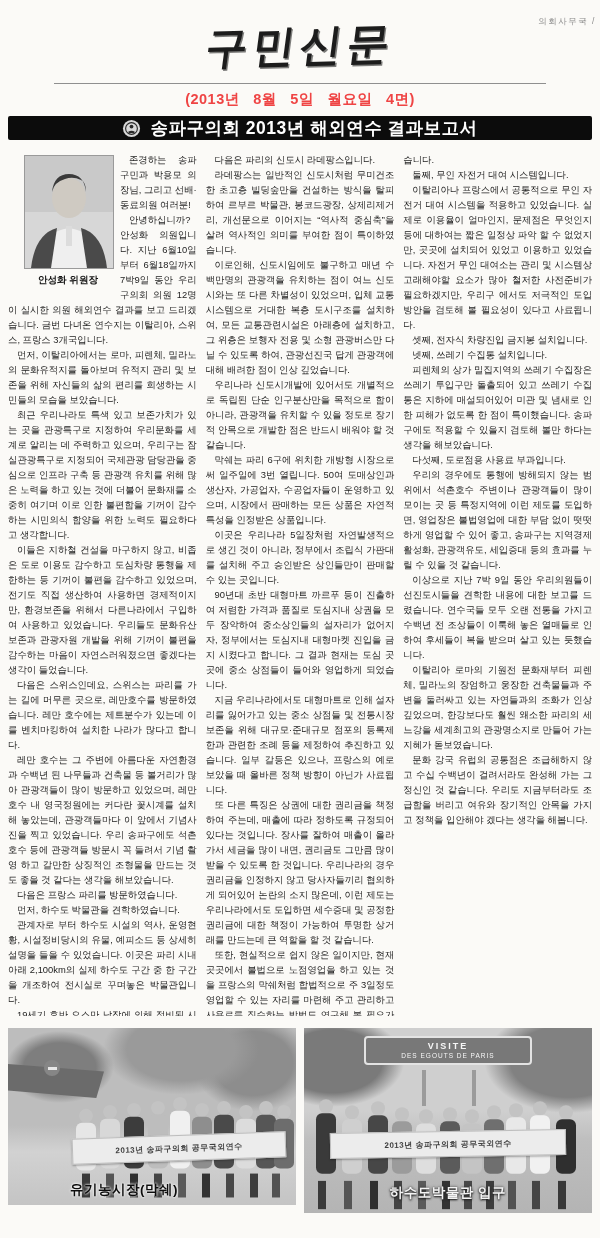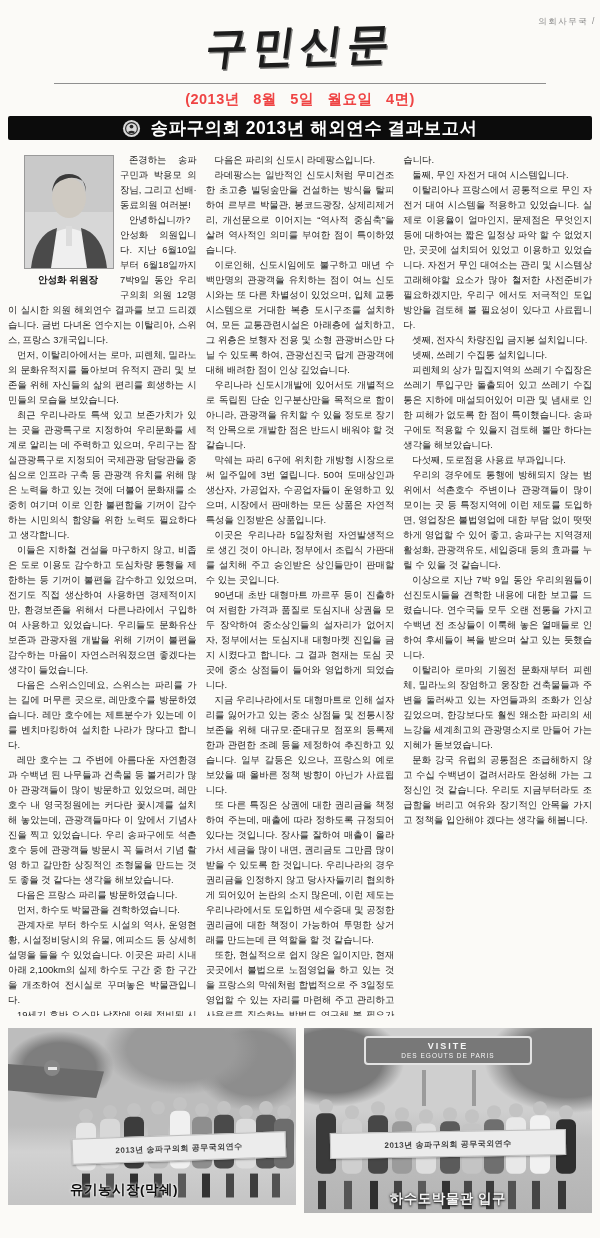--- a/index.html
+++ b/index.html
@@ -76,21 +76,21 @@
     font-size:8px;font-weight:bold;color:#3f3f4e;letter-spacing:.5px;white-space:nowrap;
     box-shadow:0 1px 2px rgba(0,0,0,.35);
   }
   .banner-left{left:64px;right:10px;bottom:44px;transform:rotate(-2deg);}
   .banner-right{left:26px;right:26px;bottom:56px;transform:rotate(-1deg);}
   .caption-left{
     position:absolute;left:62px;bottom:6px;font-weight:bold;font-size:13.5px;color:#0d0d0d;
     text-shadow:0 0 3px #fff,0 0 2px #fff;letter-spacing:.5px;
   }
   .caption-right{
-    position:absolute;left:0;right:0;bottom:5px;text-align:center;font-weight:bold;
+    position:absolute;left:0;right:0;bottom:11px;text-align:center;font-weight:bold;
     font-size:13.5px;color:#f4f4f4;text-shadow:0 1px 2px #1a1a1a,0 0 3px #333;letter-spacing:.5px;
   }
   .museum-sign{
     position:absolute;top:8px;left:50%;transform:translateX(-50%);width:160px;
     background:#787878;border:2px solid #e3e3e3;border-radius:4px;padding:3px 2px;
     text-align:center;color:#fef9c3;line-height:1.25;
   }
   .museum-sign .l1{font-size:9px;font-weight:bold;letter-spacing:2px;}
   .museum-sign .l2{font-size:6.5px;letter-spacing:1px;}
   .sign-post{position:absolute;top:42px;width:4px;height:36px;background:#9b9b9b;}

